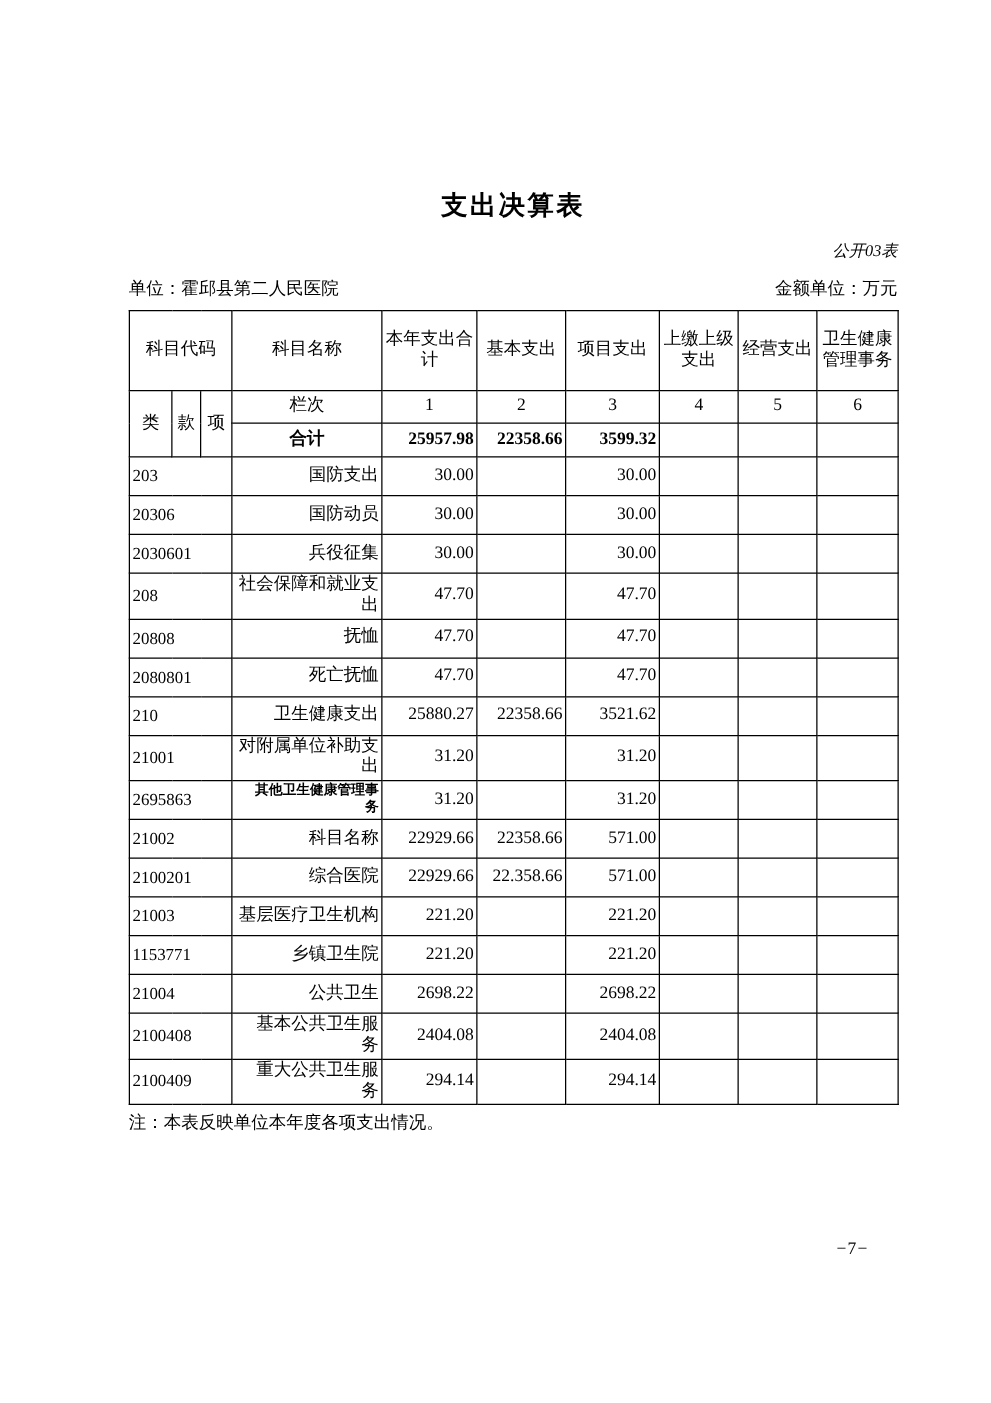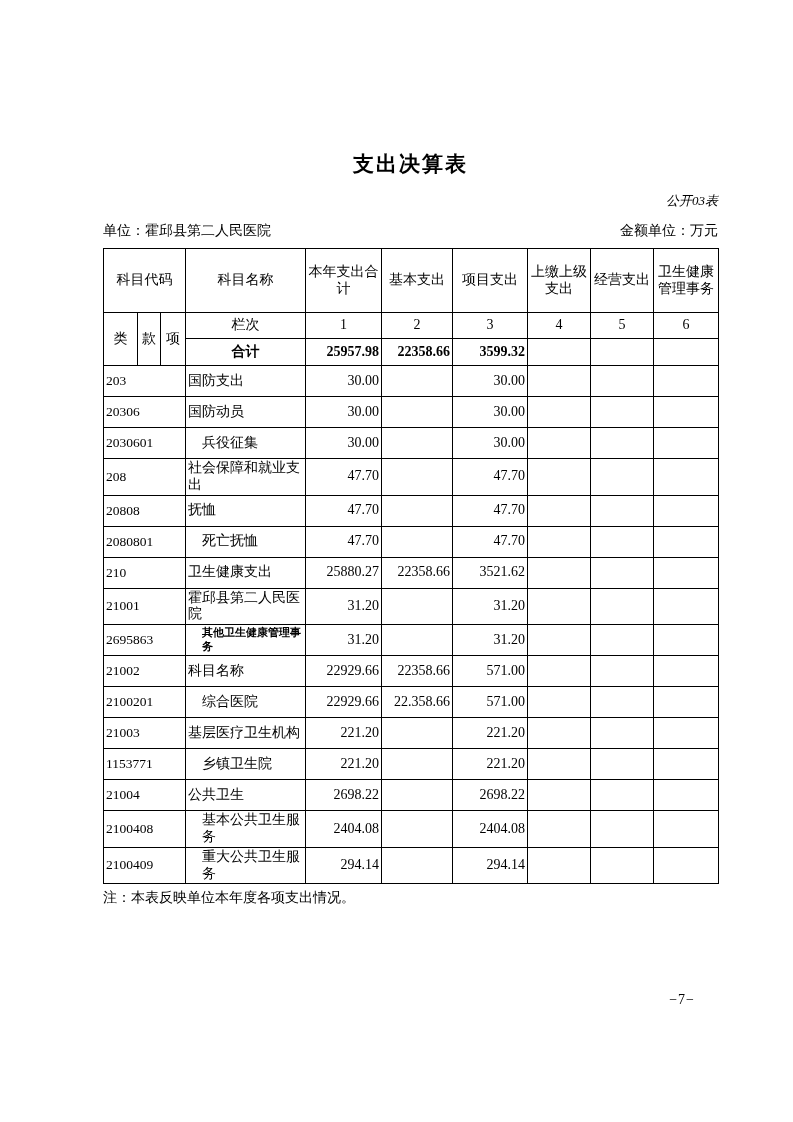--- a/index.html
+++ b/index.html
@@ -51,21 +51,21 @@
     overflow: hidden;
     word-break: break-all;
   }
   thead th { font-weight: normal; text-align: center; }
   tr.h1 th { height: 64px; }
   tr.h2 th { height: 26px; }
   tr.h3 td, tr.h3 th { height: 27px; font-weight: bold; }
   th.ckx { vertical-align: top; padding-top: 7px; }
   tbody td { height: 31px; }
   td.code { text-align: left; padding-left: 4px; font-size: 13.5px; }
-  td.name { text-align: left; padding-left: 6px; }
+  td.name { text-align: right; padding-left: 6px; }
   td.name.indent { padding-left: 16px; }
   td.name.small { font-size: 11px; line-height: 1.25; font-weight: bold; }
   td.num { text-align: right; padding-right: 6px; }
   td.center { text-align: center; }
   .note { font-size: 14px; margin-top: 5px; font-family: Liberation Serif, serif; }
   .pagenum {
     position: absolute;
     top: 992px;
     right: 98px;
     font-size: 14px;
@@ -198,21 +198,21 @@
         <td class="name">卫生健康支出</td>
         <td class="num">25880.27</td>
         <td class="num">22358.66</td>
         <td class="num">3521.62</td>
         <td class="num"></td>
         <td class="num"></td>
         <td class="num"></td>
       </tr>
       <tr>
         <td colspan="3" class="code">21001</td>
-        <td class="name">霍邱县第二人民医院</td>
+        <td class="name">对附属单位补助支出</td>
         <td class="num">31.20</td>
         <td class="num"></td>
         <td class="num">31.20</td>
         <td class="num"></td>
         <td class="num"></td>
         <td class="num"></td>
       </tr>
       <tr>
         <td colspan="3" class="code">2695863</td>
         <td class="name indent small">其他卫生健康管理事务</td>

